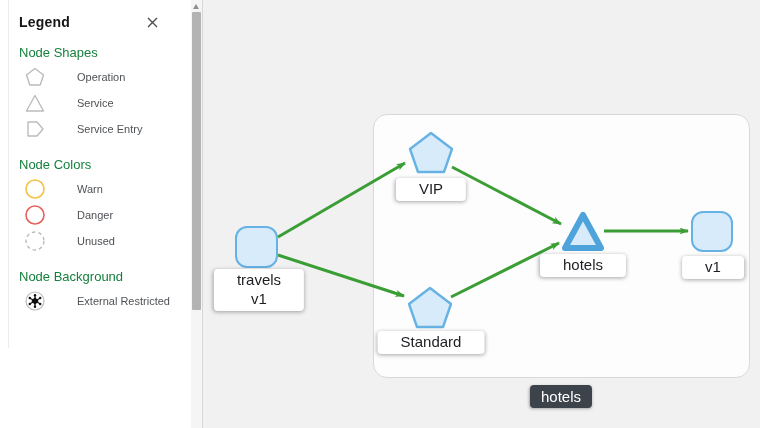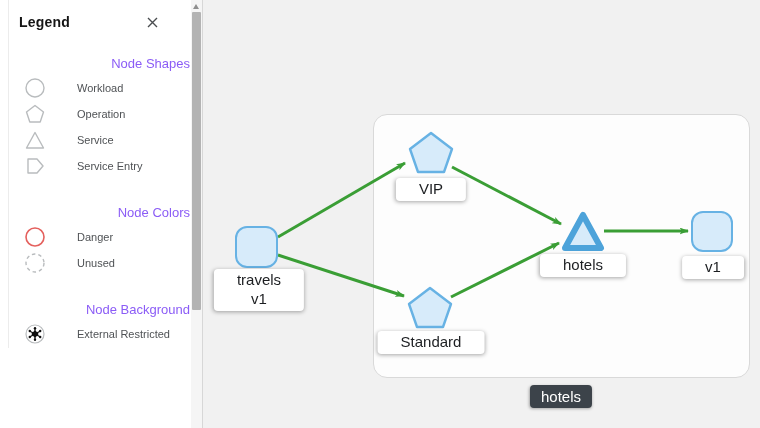--- a/index.html
+++ b/index.html
@@ -2,28 +2,28 @@
 <html><head>
 <meta charset="utf-8">
 <style>
   * { margin:0; padding:0; box-sizing:border-box; }
   html,body { width:760px; height:428px; overflow:hidden; background:#ffffff;
               font-family:"Liberation Sans", sans-serif; }
 
   
   .legend-card {
     position:absolute; left:8px; top:0; width:194px; height:348px;
-    background:#ffffff; border-left:1px solid #ececec;text-align:right;
+    background:#ffffff; border-left:1px solid #ececec;
   }
   .legend-inner { padding:14px 12px 0 10px; }
   .legend-header { display:flex; align-items:center; justify-content:space-between;
                    padding-right:30px; margin-bottom:4px; }
   .legend-title { font-size:14px; font-weight:bold; color:#151515; letter-spacing:.2px; }
   .close-btn { width:14px; height:14px; cursor:pointer; display:flex; align-items:center; }
-  .section-title { font-size:13px; color:#8b5cf6; margin-top:26px; margin-bottom:4px; }
+  .section-title { font-size:13px; color:#15803d; margin-top:15px; margin-bottom:4px; }
   .legend-row { display:flex; align-items:center; height:26px; }
   .legend-icon { width:24px; height:22px; display:flex; align-items:center; justify-content:center;
                  margin-left:4px; flex:0 0 24px; }
   .legend-label { font-size:11px; color:#4f5255; margin-left:30px; white-space:nowrap; }
 
   
   .scrollbar-track { position:absolute; right:0; top:0; width:11px; height:428px;
                      background:#f5f5f5; }
   .scrollbar-up { position:absolute; top:4px; left:2px; width:0; height:0;
                   border-left:3.5px solid transparent; border-right:3.5px solid transparent;
@@ -66,28 +66,20 @@
         <svg width="13" height="13" viewBox="0 0 13 13">
           <path d="M2 2 L11 11 M11 2 L2 11" stroke="#4a4d50" stroke-width="1.4" fill="none"></path>
         </svg>
       </span>
     </div>
 
     <div class="section-title">Node Shapes</div>
     <div class="legend-row">
       <span class="legend-icon">
         <svg width="22" height="22" viewBox="0 0 22 22">
-            <circle cx="11" cy="11" r="9" fill="#fff" stroke="#b9bcbe" stroke-width="1.4"></circle>
-          </svg>
-      </span>
-      <span class="legend-label">Workload</span>
-    </div>
-    <div class="legend-row">
-      <span class="legend-icon">
-        <svg width="22" height="22" viewBox="0 0 22 22">
             <polygon points="11,2.5 19.5,9 16.2,19 5.8,19 2.5,9" fill="#fff" stroke="#b9bcbe" stroke-width="1.4" stroke-linejoin="round"></polygon>
           </svg>
       </span>
       <span class="legend-label">Operation</span>
     </div>
     <div class="legend-row">
       <span class="legend-icon">
         <svg width="22" height="22" viewBox="0 0 22 22">
             <polygon points="11,3.5 19.5,19 2.5,19" fill="#fff" stroke="#b9bcbe" stroke-width="1.4" stroke-linejoin="round"></polygon>
           </svg>
@@ -97,20 +89,28 @@
     <div class="legend-row">
       <span class="legend-icon">
         <svg width="22" height="22" viewBox="0 0 22 22">
             <polygon points="4,4 13,4 19,11 13,18 4,18" fill="#fff" stroke="#b9bcbe" stroke-width="1.4" stroke-linejoin="round"></polygon>
           </svg>
       </span>
       <span class="legend-label">Service Entry</span>
     </div>
 
     <div class="section-title">Node Colors</div>
+    <div class="legend-row">
+      <span class="legend-icon">
+        <svg width="22" height="22" viewBox="0 0 22 22">
+            <circle cx="11" cy="11" r="9" fill="#fff" stroke="#f4c145" stroke-width="1.6"></circle>
+          </svg>
+      </span>
+      <span class="legend-label">Warn</span>
+    </div>
     <div class="legend-row">
       <span class="legend-icon">
         <svg width="22" height="22" viewBox="0 0 22 22">
             <circle cx="11" cy="11" r="9" fill="#fff" stroke="#e4605d" stroke-width="1.6"></circle>
           </svg>
       </span>
       <span class="legend-label">Danger</span>
     </div>
     <div class="legend-row">
       <span class="legend-icon">

